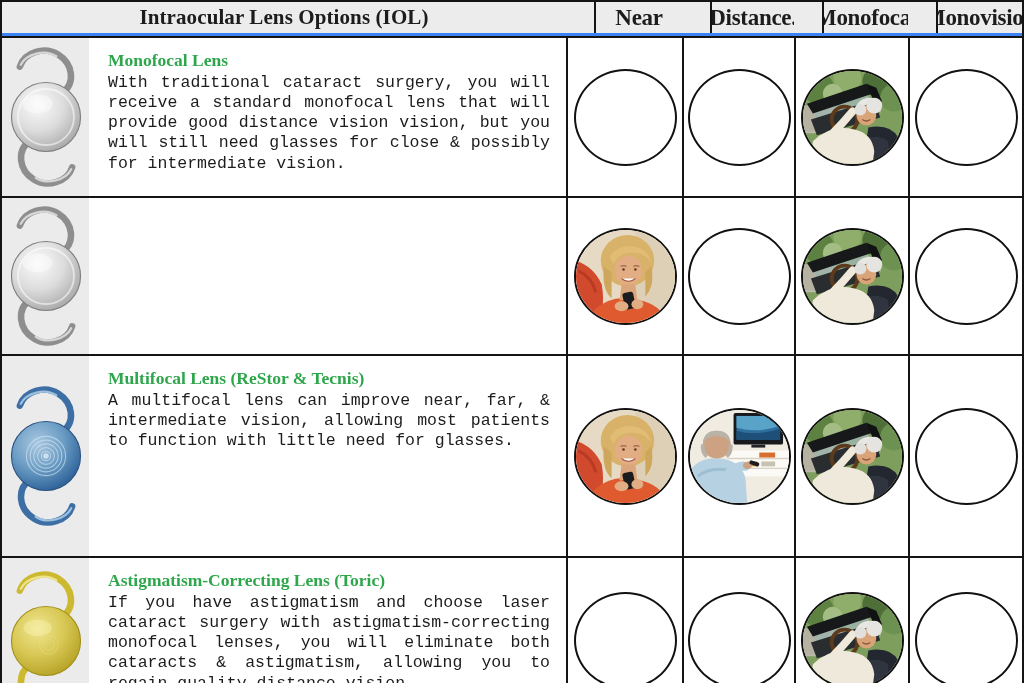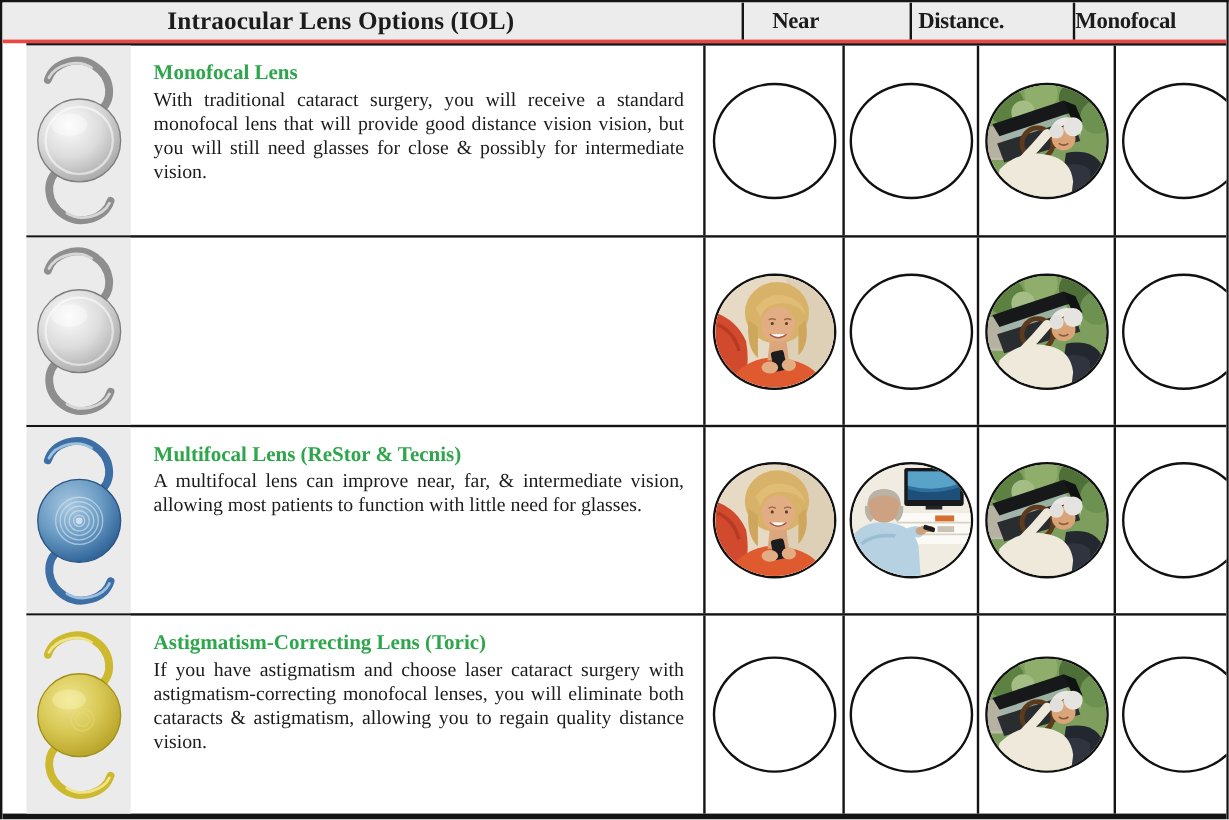--- a/index.html
+++ b/index.html
@@ -11,57 +11,56 @@
     color:#1c1c1c;
     background:#fff;
     overflow:hidden;
   }
   
   .header-row{
     display:grid;
     grid-template-columns:564px 116px 112px 114px 114px;
     height:34px;
     background:var(--header-bg,#ececec);
-    border-bottom:3px solid #ef4444;
-    gap:24px;
+    border-bottom:3px solid #3b82f6;
   }
   .header-cell{
     display:flex;align-items:center;justify-content:center;
     font-weight:bold;
   }
   .title-cell{font-size:21px;letter-spacing:.1px;}
-  .col-head{font-size:19px;border-left:2px solid #141414;letter-spacing:-0.3px;white-space:nowrap;overflow:hidden;margin-left:28px;}
+  .col-head{font-size:23px;border-left:2px solid #141414;letter-spacing:-0.3px;white-space:nowrap;overflow:hidden;margin-left:28px;}
   
   .body-row{
     display:grid;
     grid-template-columns:87px 477px 116px 112px 114px 114px;
     border-top:2px solid #141414;
-    margin-left:20px;
   }
   .body-row:first-of-type{border-top:none;}
-  .r1{height:160px;} .r2{height:158px;} .r3{height:157px;} .r4{height:167px;}
+  .r1{height:160px;} .r2{height:158px;} .r3{height:202px;} .r4{height:167px;}
   .lens-cell{
     background:var(--strip-bg,#ebebeb);
     display:flex;align-items:center;justify-content:center;
     overflow:hidden;
   }
   .lens-cell svg{display:block;}
   .text-cell{
     padding:12px 16px 0 19px;
     overflow:hidden;
   }
   .lens-heading{
     margin:0 0 2px 0;
     font-size:17.5px;font-weight:bold;
     color:var(--green,#2ea64b);
   }
   .lens-body{
     margin:0;
     font-size:16.5px;line-height:1.22;
     text-align:justify;
+    font-family:Liberation Mono, monospace;
   }
   .circle-cell{
     border-left:2px solid #141414;
     display:flex;align-items:center;justify-content:center;
   }
   .circle{
     width:103px;height:97px;
     border:2.5px solid #111;border-radius:50%;
     background:#fff;overflow:hidden;
     display:block;

